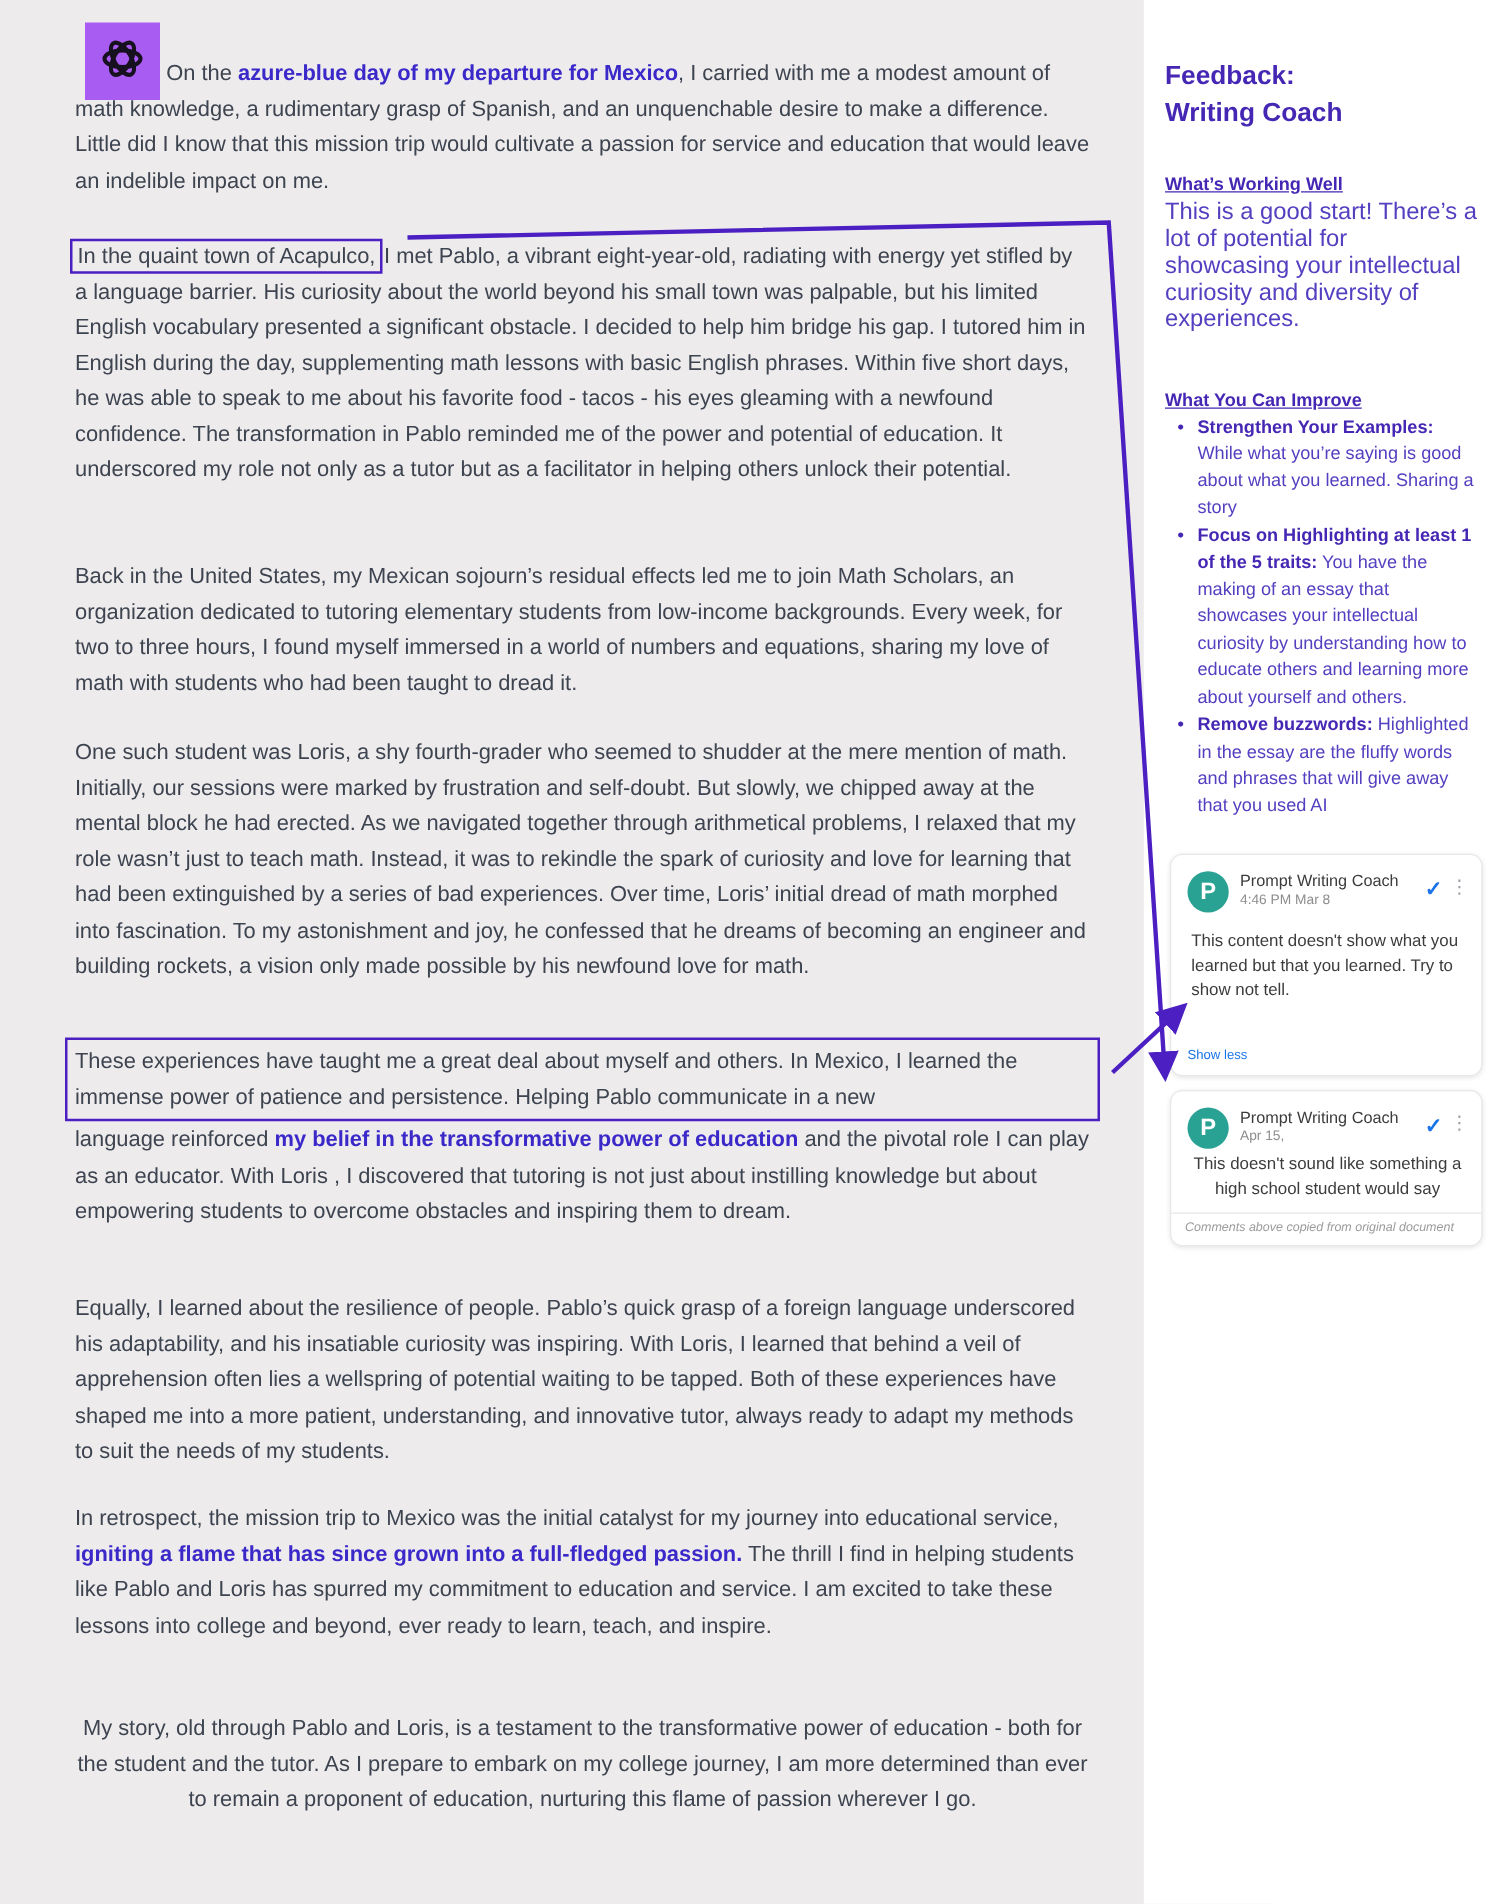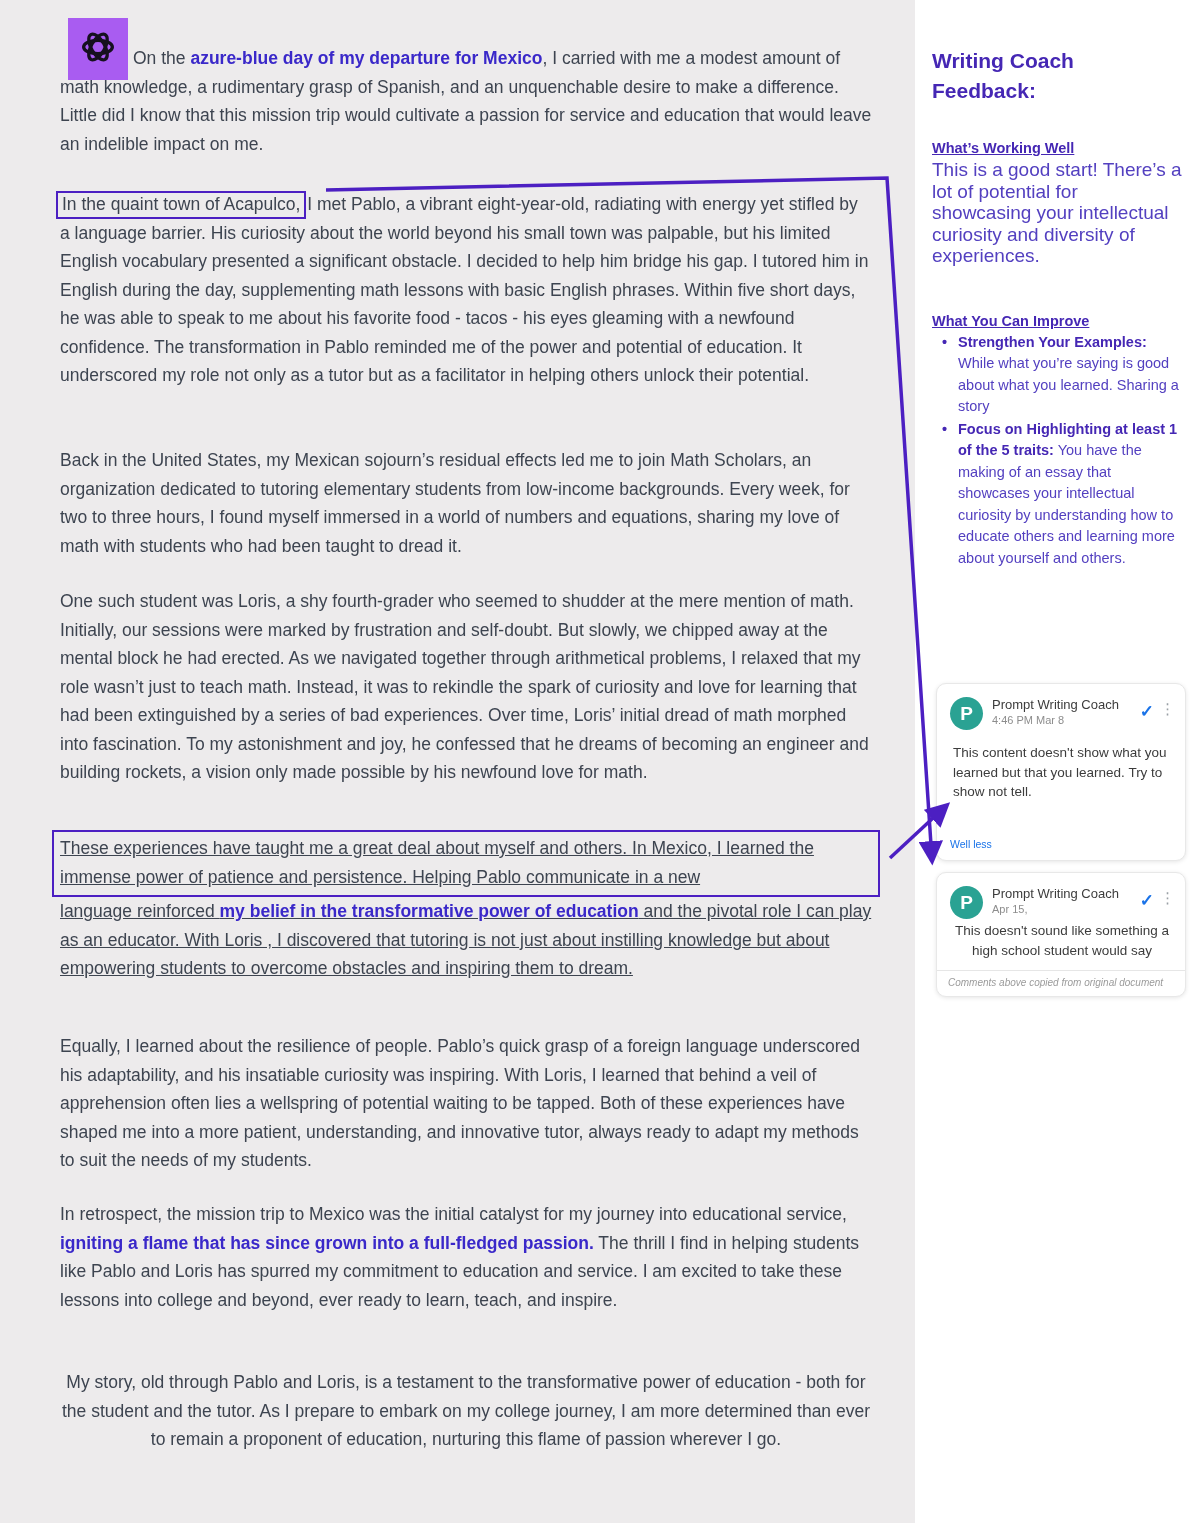--- a/index.html
+++ b/index.html
@@ -96,63 +96,67 @@
 </div>
 
 <div class="p" style="top:44px; text-indent:73px;"><span>On the </span><span class="hl">azure-blue day of my departure for Mexico</span><span>, I carried with me a modest amount of math knowledge, a rudimentary grasp of Spanish, and an unquenchable desire to make a difference. Little did I know that this mission trip would cultivate a passion for service and education that would leave an indelible impact on me.</span></div>
 
 <div class="p" style="top:190px;"><span class="ann-inline">In the quaint town of Acapulco,</span><span> I met Pablo, a vibrant eight-year-old, radiating with energy yet stifled by a language barrier. His curiosity about the world beyond his small town was palpable, but his limited English vocabulary presented a significant obstacle. I decided to help him bridge his gap. I tutored him in English during the day, supplementing math lessons with basic English phrases. Within five short days, he was able to speak to me about his favorite food - tacos - his eyes gleaming with a newfound confidence. The transformation in Pablo reminded me of the power and potential of education. It underscored my role not only as a tutor but as a facilitator in helping others unlock their potential.</span></div>
 
 <div class="p" style="top:446px;">Back in the United States, my Mexican sojourn’s residual effects led me to join Math Scholars, an organization dedicated to tutoring elementary students from low-income backgrounds. Every week, for two to three hours, I found myself immersed in a world of numbers and equations, sharing my love of math with students who had been taught to dread it.</div>
 
 <div class="p" style="top:587px;">One such student was Loris, a shy fourth-grader who seemed to shudder at the mere mention of math. Initially, our sessions were marked by frustration and self-doubt. But slowly, we chipped away at the mental block he had erected. As we navigated together through arithmetical problems, I relaxed that my role wasn’t just to teach math. Instead, it was to rekindle the spark of curiosity and love for learning that had been extinguished by a series of bad experiences. Over time, Loris’ initial dread of math morphed into fascination. To my astonishment and joy, he confessed that he dreams of becoming an engineer and building rockets, a vision only made possible by his newfound love for math.</div>
 
-<div class="p" style="top:834px;text-decoration:underline;">
+<div class="p" style="top:834px;">
   <div class="ann-block">These experiences have taught me a great deal about myself and others. In Mexico, I learned the immense power of patience and persistence. Helping Pablo communicate in a new</div>
   <div><span>language reinforced </span><span class="hl">my belief in the transformative power of education</span><span> and the pivotal role I can play as an educator. With Loris , I discovered that tutoring is not just about instilling knowledge but about empowering students to overcome obstacles and inspiring them to dream.</span></div>
 </div>
 
 <div class="p" style="top:1032px;">Equally, I learned about the resilience of people. Pablo’s quick grasp of a foreign language underscored his adaptability, and his insatiable curiosity was inspiring. With Loris, I learned that behind a veil of apprehension often lies a wellspring of potential waiting to be tapped. Both of these experiences have shaped me into a more patient, understanding, and innovative tutor, always ready to adapt my methods to suit the needs of my students.</div>
 
 <div class="p" style="top:1200px;"><span>In retrospect, the mission trip to Mexico was the initial catalyst for my journey into educational service, </span><span class="hl">igniting a flame that has since grown into a full-fledged passion.</span><span> The thrill I find in helping students like Pablo and Loris has spurred my commitment to education and service. I am excited to take these lessons into college and beyond, ever ready to learn, teach, and inspire.</span></div>
 
 <div class="p" style="top:1368px;text-align:center;">My story, old through Pablo and Loris, is a testament to the transformative power of education - both for the student and the tutor. As I prepare to embark on my college journey, I am more determined than ever to remain a proponent of education, nurturing this flame of passion wherever I go.</div>
 
 <div class="sidebar">
   <div class="sb-title">
+    <div>Feedback:</div>
     <div>Writing Coach</div>
-    <div>Feedback:</div>
   </div>
   <div class="sb-head">What’s Working Well</div>
   <div class="sb-text">This is a good start! There’s a lot of potential for showcasing your intellectual curiosity and diversity of experiences.</div>
   <div class="sb-head sb-head2">What You Can Improve</div>
   <ul class="sb-bullets">
     <li>
       <b>Strengthen Your Examples:</b>
       <span>While what you’re saying is good about what you learned. Sharing a story</span>
     </li>
     <li>
       <b>Focus on Highlighting at least 1 of the 5 traits:</b>
       <span>You have the making of an essay that showcases your intellectual curiosity by understanding how to educate others and learning more about yourself and others.</span>
+    </li>
+    <li>
+      <b>Remove buzzwords:</b>
+      <span>Highlighted in the essay are the fluffy words and phrases that will give away that you used AI</span>
     </li>
   </ul>
 </div>
 
 <div class="card card1">
   <div class="card-head">
     <div class="avatar">P</div>
     <div class="who">
       <div class="name">Prompt Writing Coach</div>
       <div class="time">4:46 PM Mar 8</div>
     </div>
     <div class="check">✓</div>
     <div class="dots">⋮</div>
   </div>
   <div class="card-body">This content doesn't show what you learned but that you learned. Try to show not tell.</div>
-  <div class="show-less">Well less</div>
+  <div class="show-less">Show less</div>
 </div>
 
 <div class="card card2">
   <div class="card-head">
     <div class="avatar">P</div>
     <div class="who">
       <div class="name">Prompt Writing Coach</div>
       <div class="time">Apr 15,</div>
     </div>
     <div class="check">✓</div>

